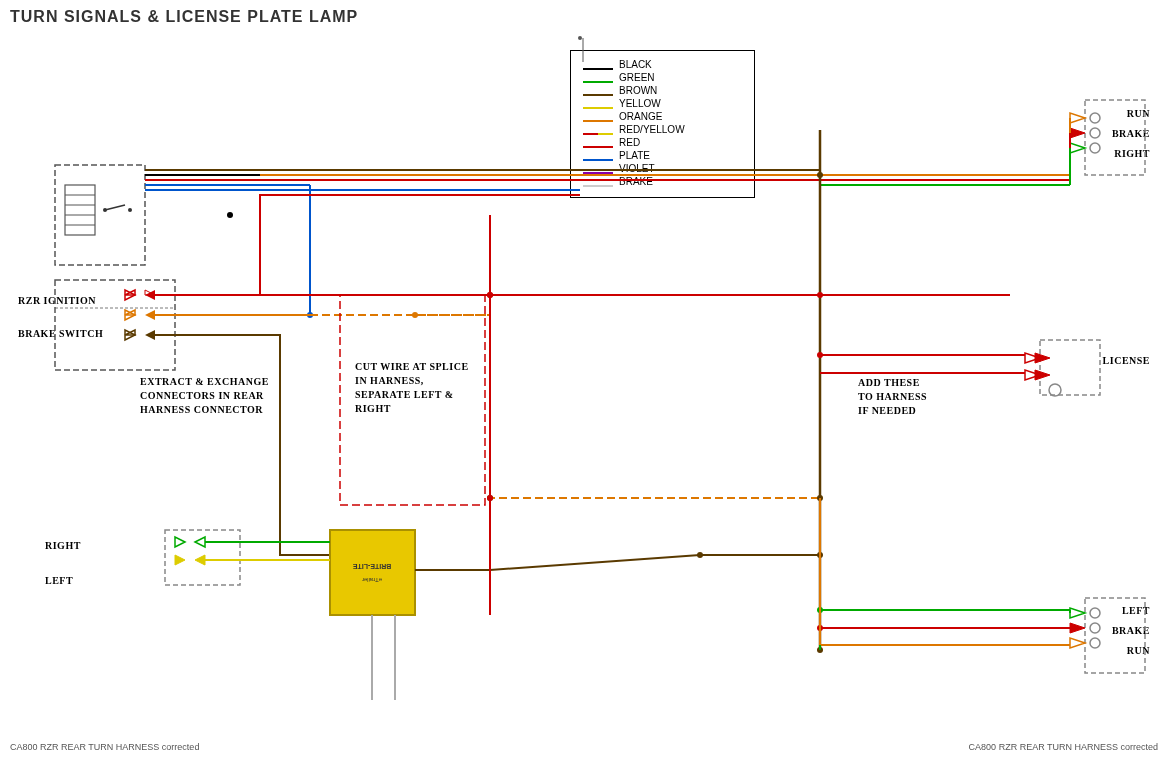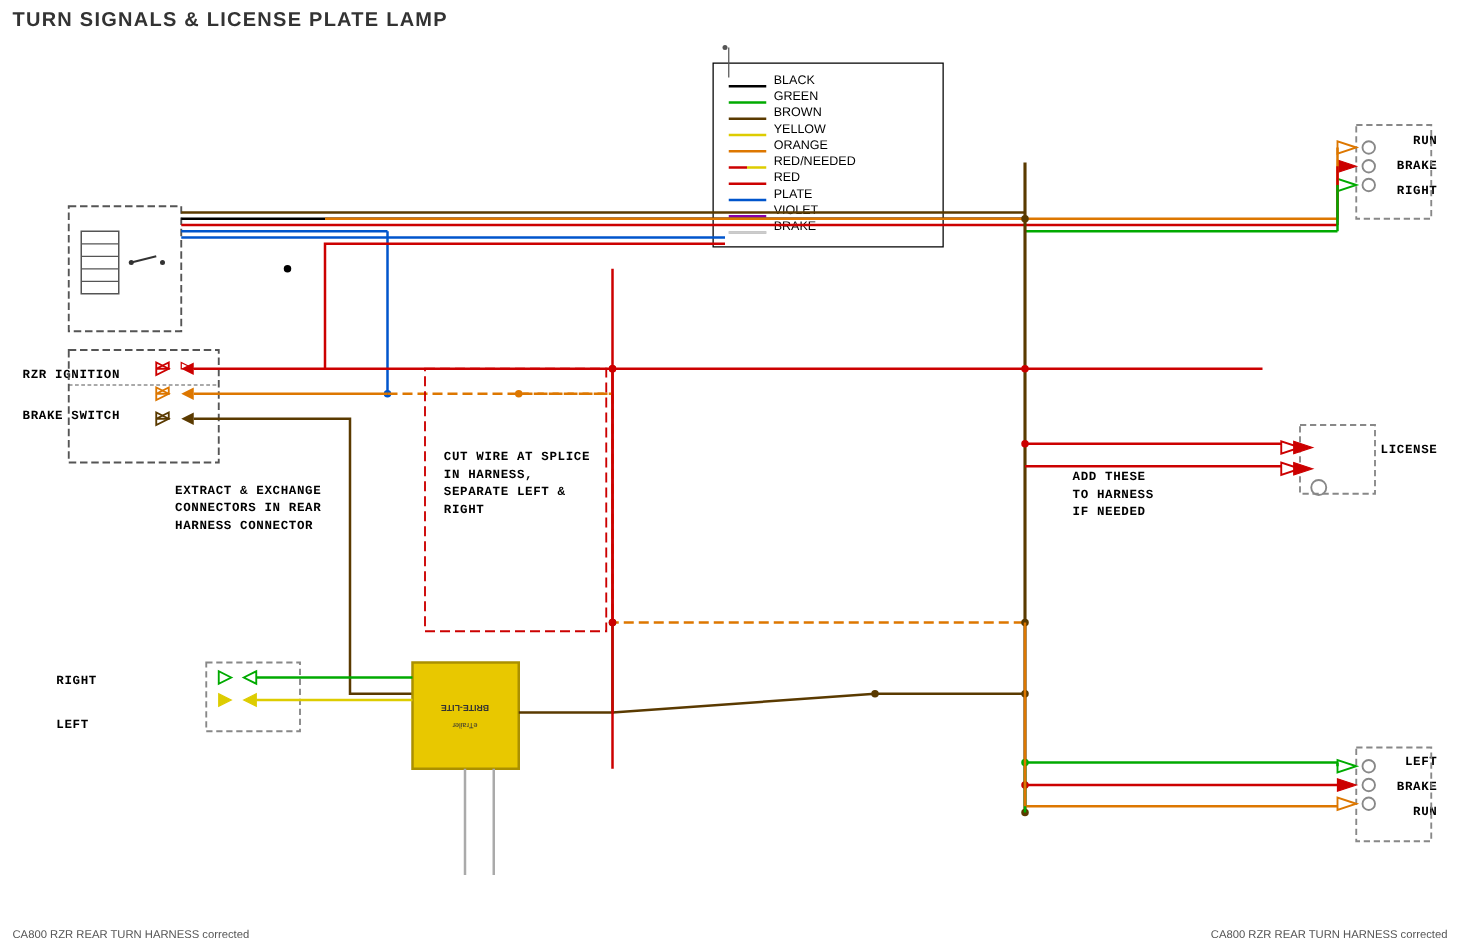--- a/index.html
+++ b/index.html
@@ -18,21 +18,21 @@
     }
     svg#wiring {
       position: absolute;
       top: 0; left: 0;
       width: 1168px;
       height: 760px;
     }
     .label {
       position: absolute;
       font-size: 10px;
-      font-family: Liberation Mono, monospace;
+      font-family: Liberation Serif, serif;
       color: #000;
       font-weight: bold;
       text-transform: uppercase;
       letter-spacing: 0.5px;
     }
     .title {
       position: absolute;
       top: 8px;
       left: 10px;
       font-size: 16px;
@@ -104,21 +104,21 @@
         <div class="legend-item">
           <div class="legend-line" style="background-color: rgb(221, 204, 0);"></div>
           <span>YELLOW</span>
         </div>
         <div class="legend-item">
           <div class="legend-line" style="background-color: rgb(221, 119, 0);"></div>
           <span>ORANGE</span>
         </div>
         <div class="legend-item">
           <div class="legend-line" style="background: linear-gradient(to right, rgb(204, 0, 0) 50%, rgb(221, 204, 0) 50%);"></div>
-          <span>RED/NEEDED</span>
+          <span>RED/YELLOW</span>
         </div>
         <div class="legend-item">
           <div class="legend-line" style="background-color: rgb(204, 0, 0);"></div>
           <span>RED</span>
         </div>
         <div class="legend-item">
           <div class="legend-line" style="background-color: rgb(0, 85, 204);"></div>
           <span>PLATE</span>
         </div>
         <div class="legend-item">
@@ -127,21 +127,21 @@
         </div>
         <div class="legend-item">
           <div class="legend-line" style="background-color: rgb(170, 170, 170); border: 0.5px solid rgb(204, 204, 204);"></div>
           <span>BRAKE</span>
         </div>
       </div>
   </div>
 
   <div class="label" style="top:295px; left:18px;text-align:center;">RZR IGNITION</div>
   <div class="label" style="top:318px; left:18px;margin-top:10px;">BRAKE SWITCH</div>
-  <div class="label" style="top:375px; left:140px; line-height:1.4;margin-top:12px;">EXTRACT &amp; EXCHANGE<br>CONNECTORS IN REAR<br>HARNESS CONNECTOR</div>
+  <div class="label" style="top:375px; left:140px; line-height:1.4;">EXTRACT &amp; EXCHANGE<br>CONNECTORS IN REAR<br>HARNESS CONNECTOR</div>
   <div class="label" style="top:360px; left:355px; line-height:1.4;">CUT WIRE AT SPLICE<br>IN HARNESS,<br>SEPARATE LEFT &amp;<br>RIGHT</div>
   <div class="label" style="top:376px; left:858px; line-height:1.4;">ADD THESE<br>TO HARNESS<br>IF NEEDED</div>
   <div class="label" style="top:540px; left:45px;">RIGHT</div>
   <div class="label" style="top:575px; left:45px;">LEFT</div>
 
   <div class="label" style="top:108px; right:18px;">RUN</div>
   <div class="label" style="top:128px; right:18px;">BRAKE</div>
   <div class="label" style="top:148px; right:18px;">RIGHT</div>
 
   <div class="label" style="top:355px; right:18px;">LICENSE</div>

